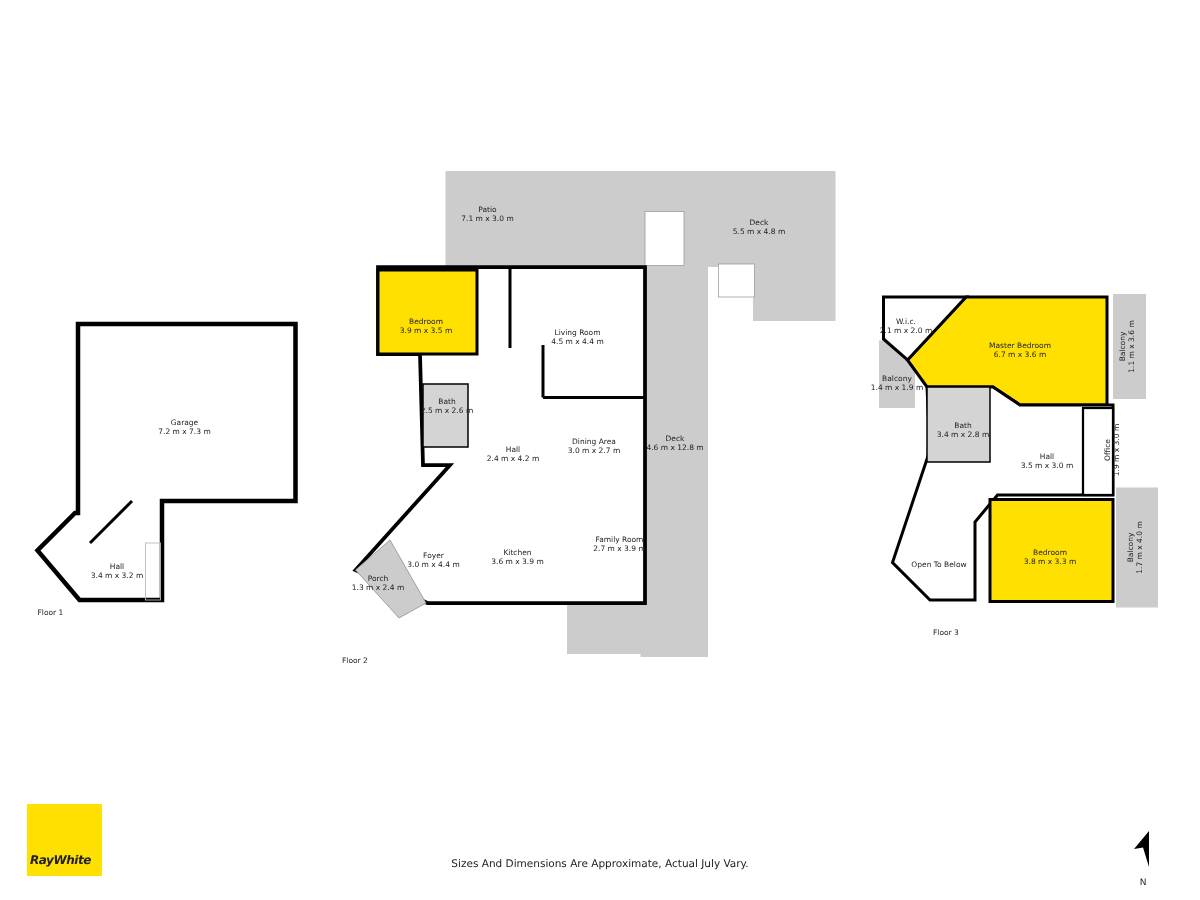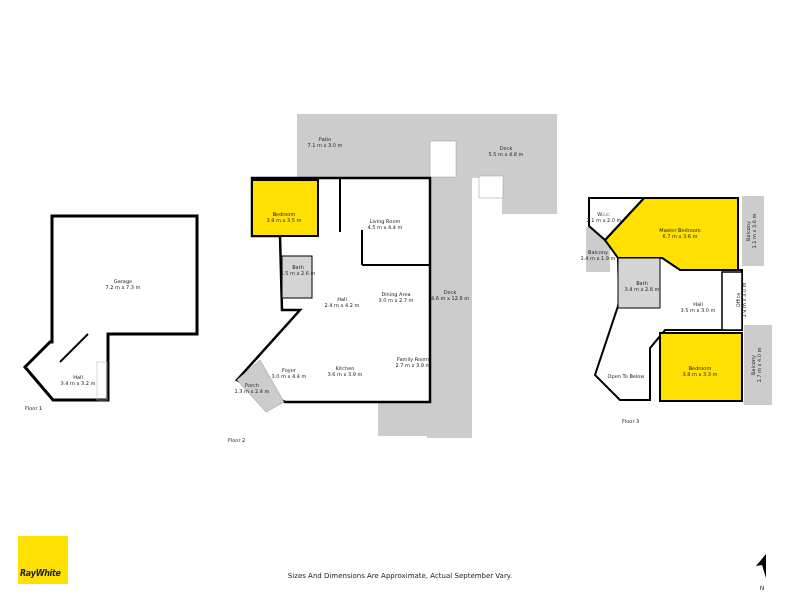--- a/index.html
+++ b/index.html
@@ -101,19 +101,19 @@
     <text class="lbl" x="700" y="376">3.8 m x 3.3 m</text>
     <text class="lbl" x="0" y="0" transform="translate(755,365) rotate(-90)">Balcony</text>
     <text class="lbl" x="0" y="0" transform="translate(761,365) rotate(-90)">1.7 m x 4.0 m</text>
     <text class="flr" x="622" y="423">Floor 3</text>
   </g>
 </svg>
 
 <div class="logo">
     <span>RayWhite</span>
   </div>
-<div class="foot">Sizes And Dimensions Are Approximate, Actual September Vary.</div>
+<div class="foot">Sizes And Dimensions Are Approximate, Actual July Vary.</div>
 <div class="north">
   <svg width="20" height="40" viewBox="0 0 20 40">
     <polygon points="14,2 4,14 10,13 14,26" fill="#000"></polygon>
     <text x="10" y="38" font-size="6" text-anchor="middle">N</text>
   </svg>
 </div>
 
 </body></html>

